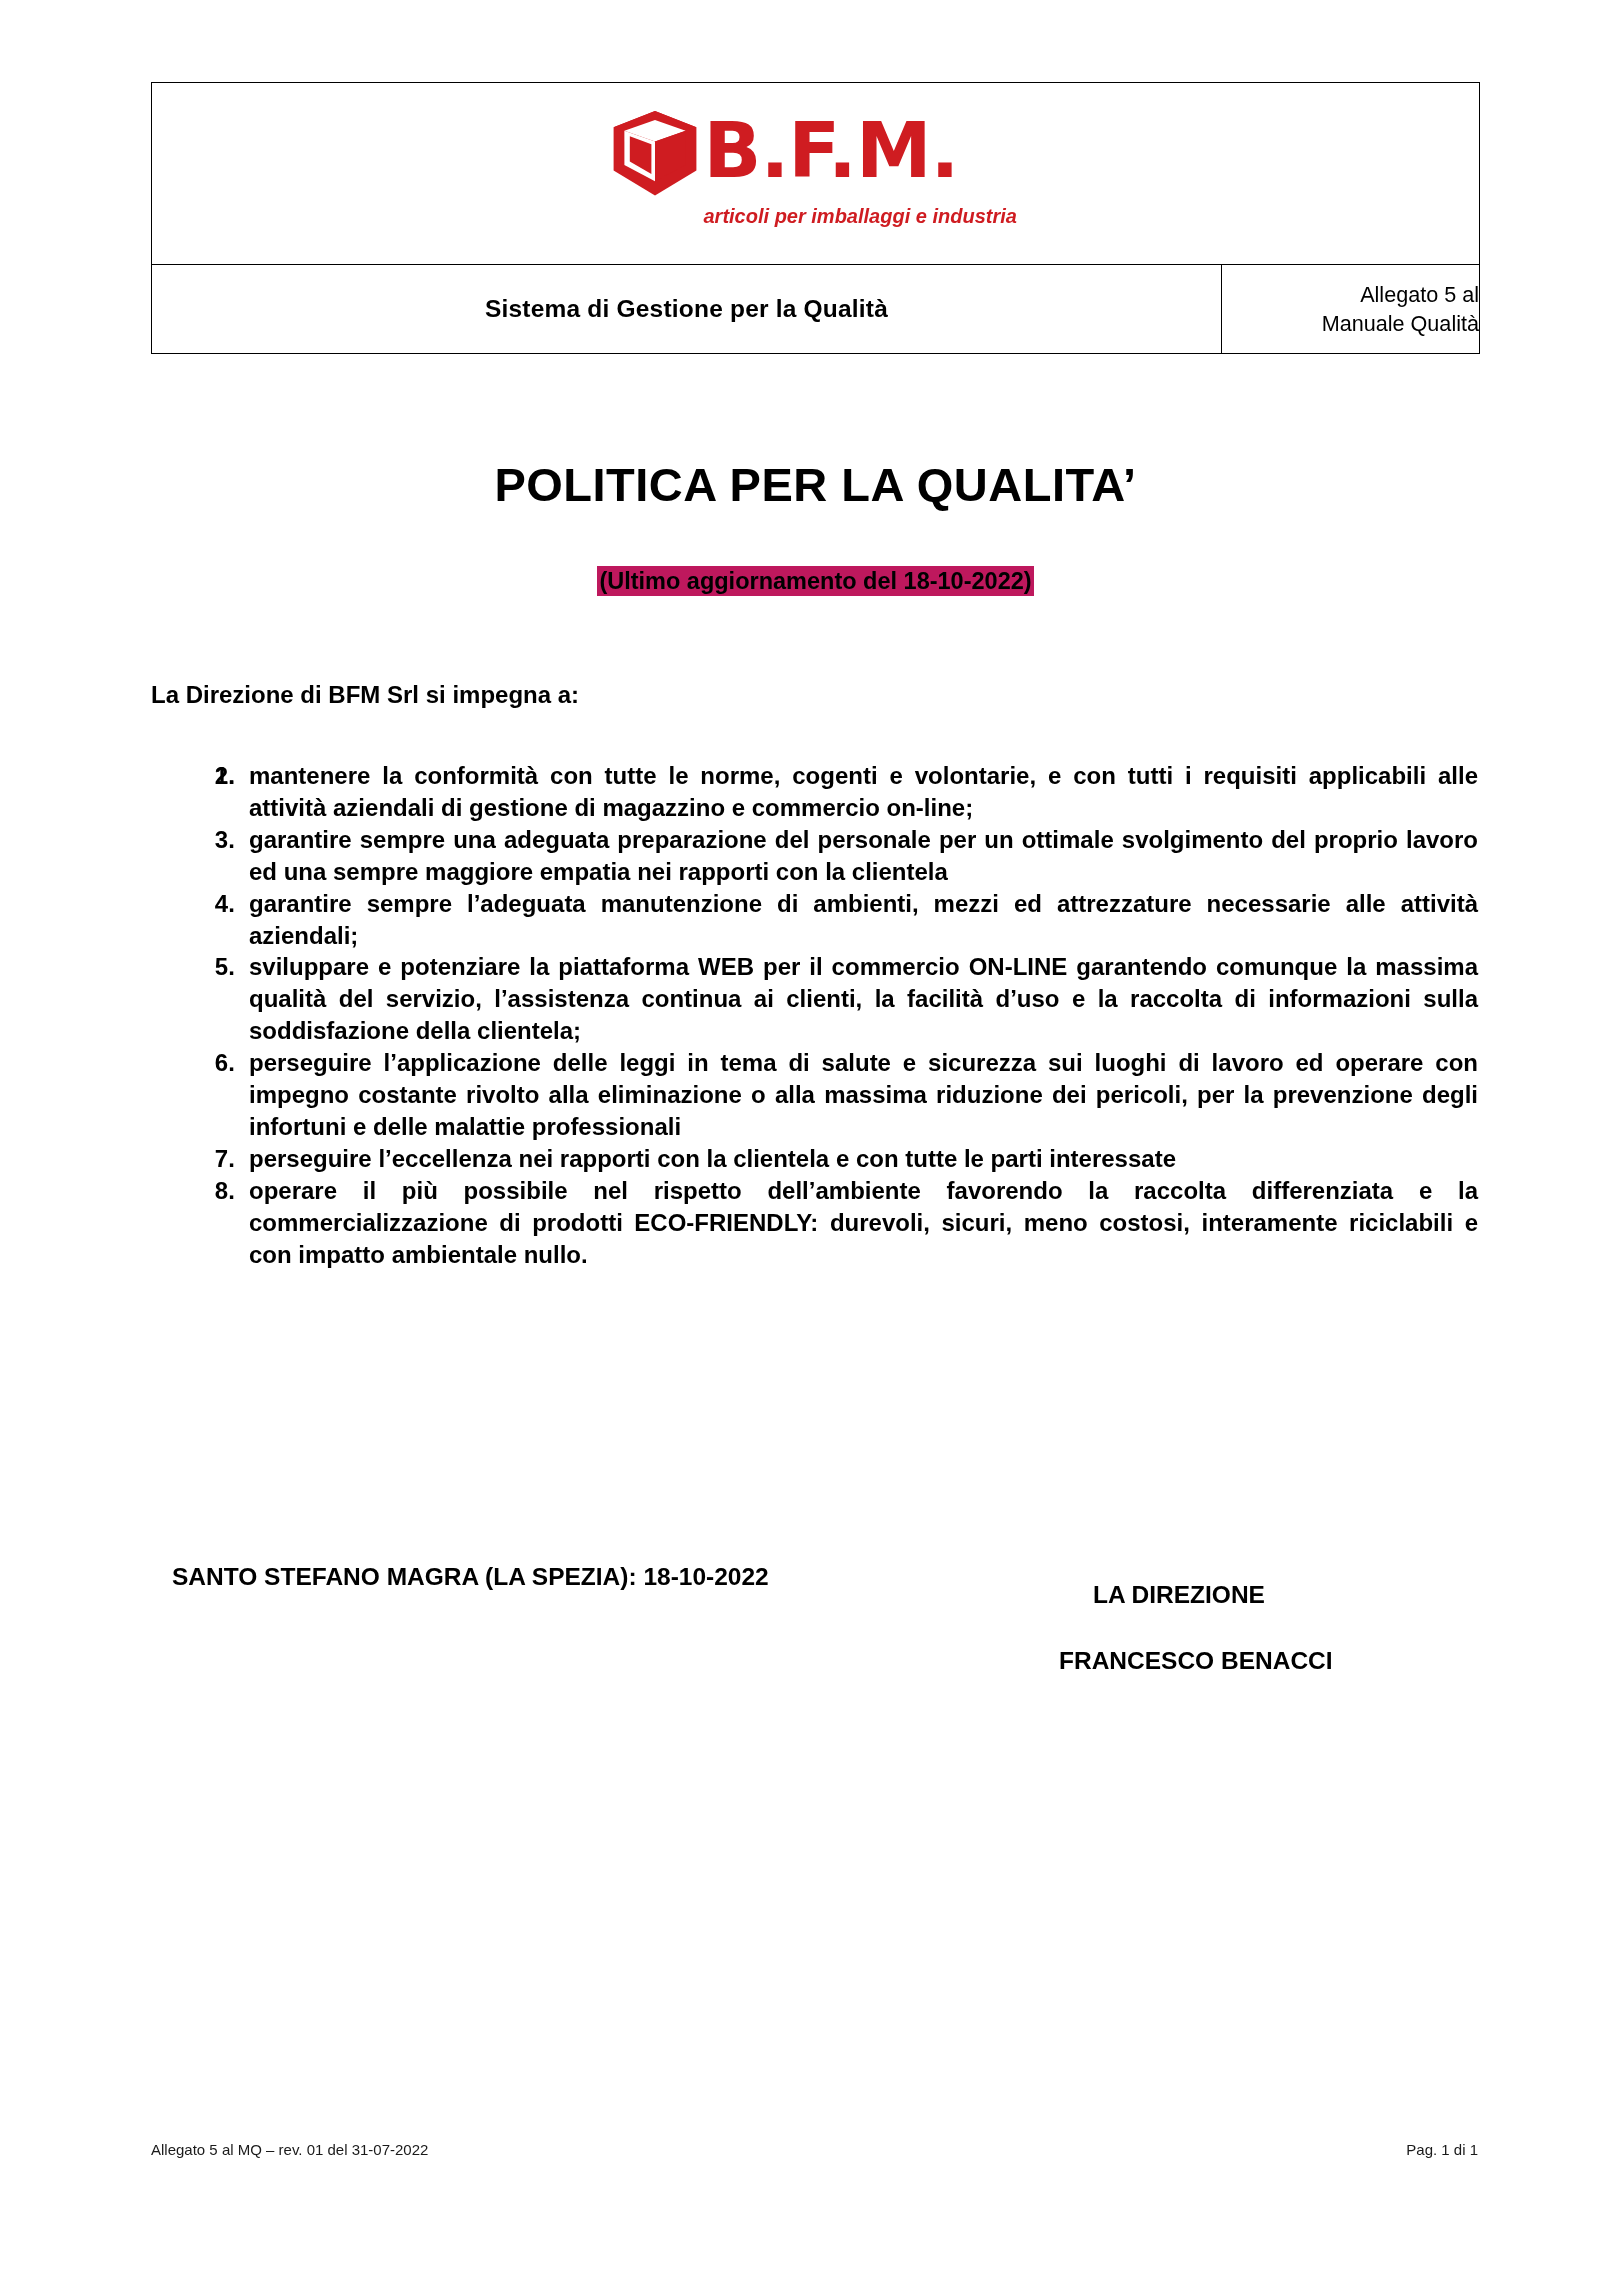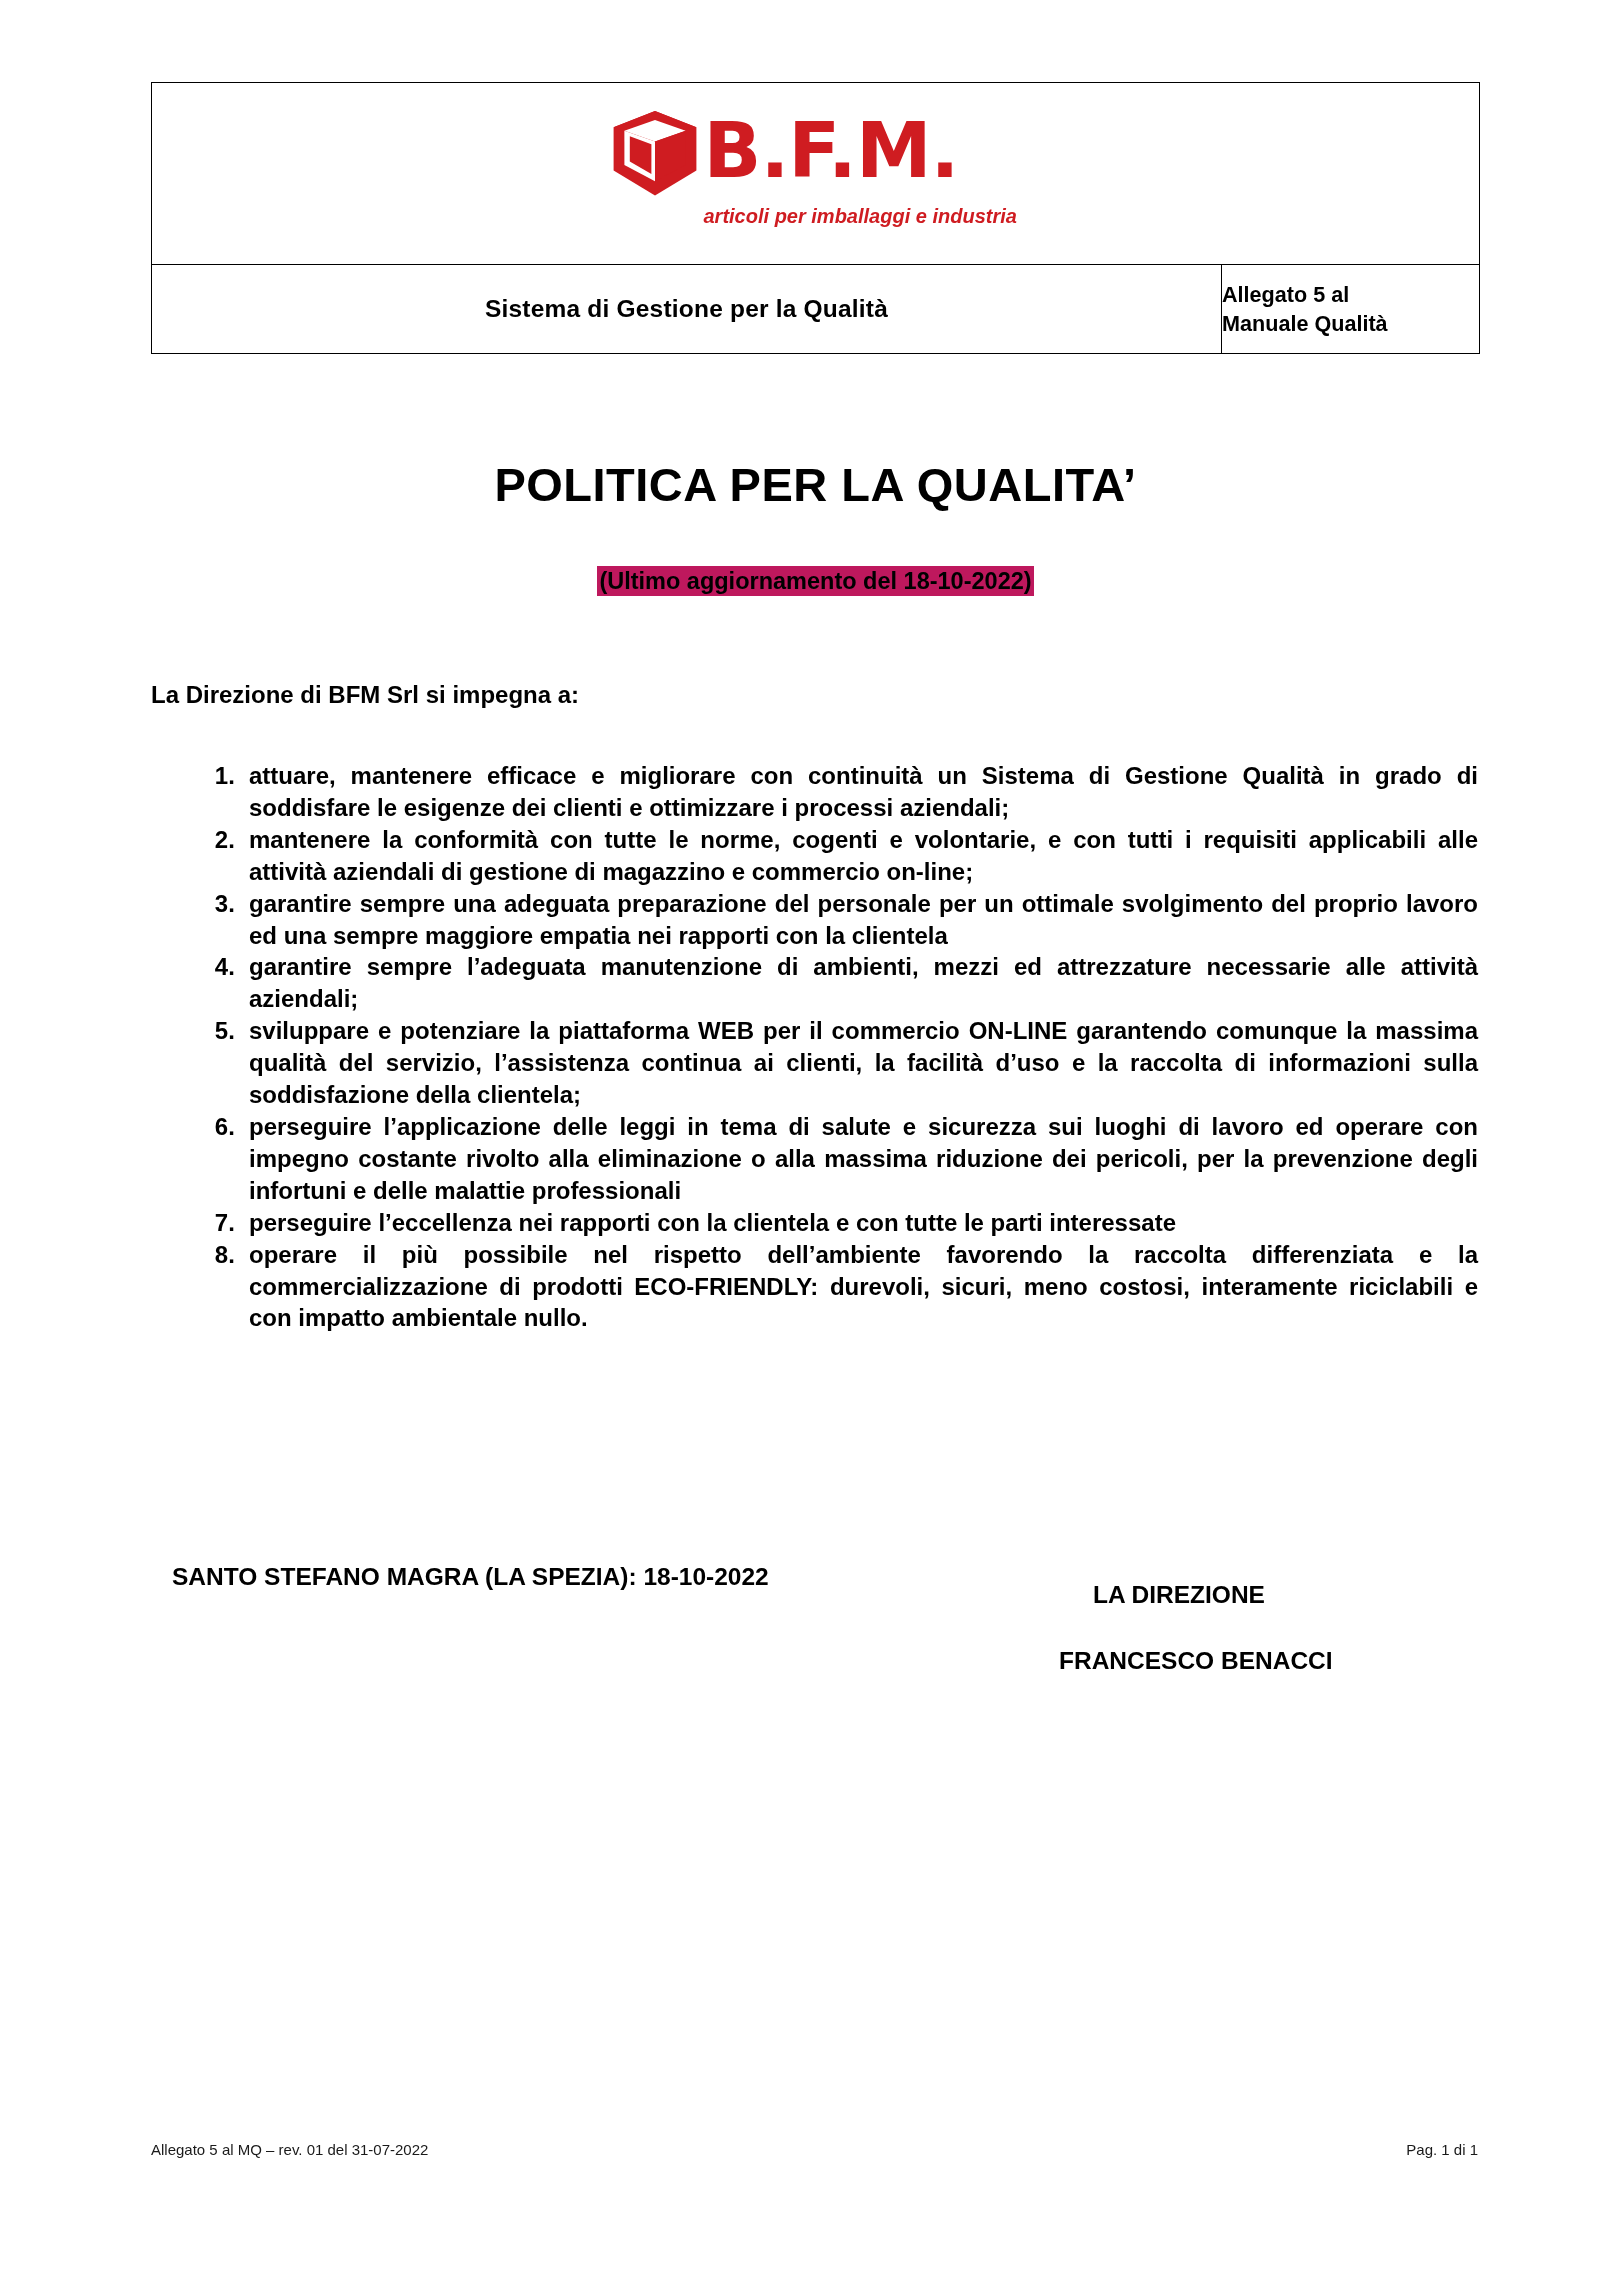--- a/index.html
+++ b/index.html
@@ -81,22 +81,22 @@
   .title-cell {
     height: 88px;
     text-align: center;
     font-weight: bold;
     font-size: 24.5px;
     letter-spacing: 0.2px;
     margin-top: 26px;
   }
   .ref-cell {
     width: 257px;
-    text-align: left;
-    font-weight: bold;
+    text-align: right;
+    font-weight: normal;
     font-size: 21.6px;
     line-height: 1.35;
     padding: 5.9px 3.9px;
   }
 
   
   .doc-title {
     position: absolute;
     left: 151px;
     top: 457px;
@@ -231,21 +231,20 @@
 
   <div class="doc-subtitle">
     <span>(Ultimo aggiornamento del 18-10-2022)</span>
   </div>
 
   <div class="intro">La Direzione  di BFM Srl si impegna a:</div>
 
   <ol class="list">
     <li>
       <span class="num">1.</span>
-      <span>attuare, mantenere efficace e migliorare con continuità un Sistema di Gestione Qualità in grado di soddisfare le esigenze dei clienti e ottimizzare i processi aziendali;</span>
     </li>
     <li>
       <span class="num">2.</span>
       <span>mantenere la conformità con tutte le norme, cogenti e volontarie, e con tutti i requisiti applicabili alle attività aziendali di gestione di magazzino e commercio on-line;</span>
     </li>
     <li>
       <span class="num">3.</span>
       <span>garantire sempre una adeguata preparazione del personale per un ottimale svolgimento del proprio lavoro ed una sempre maggiore empatia nei rapporti con la clientela</span>
     </li>
     <li>

